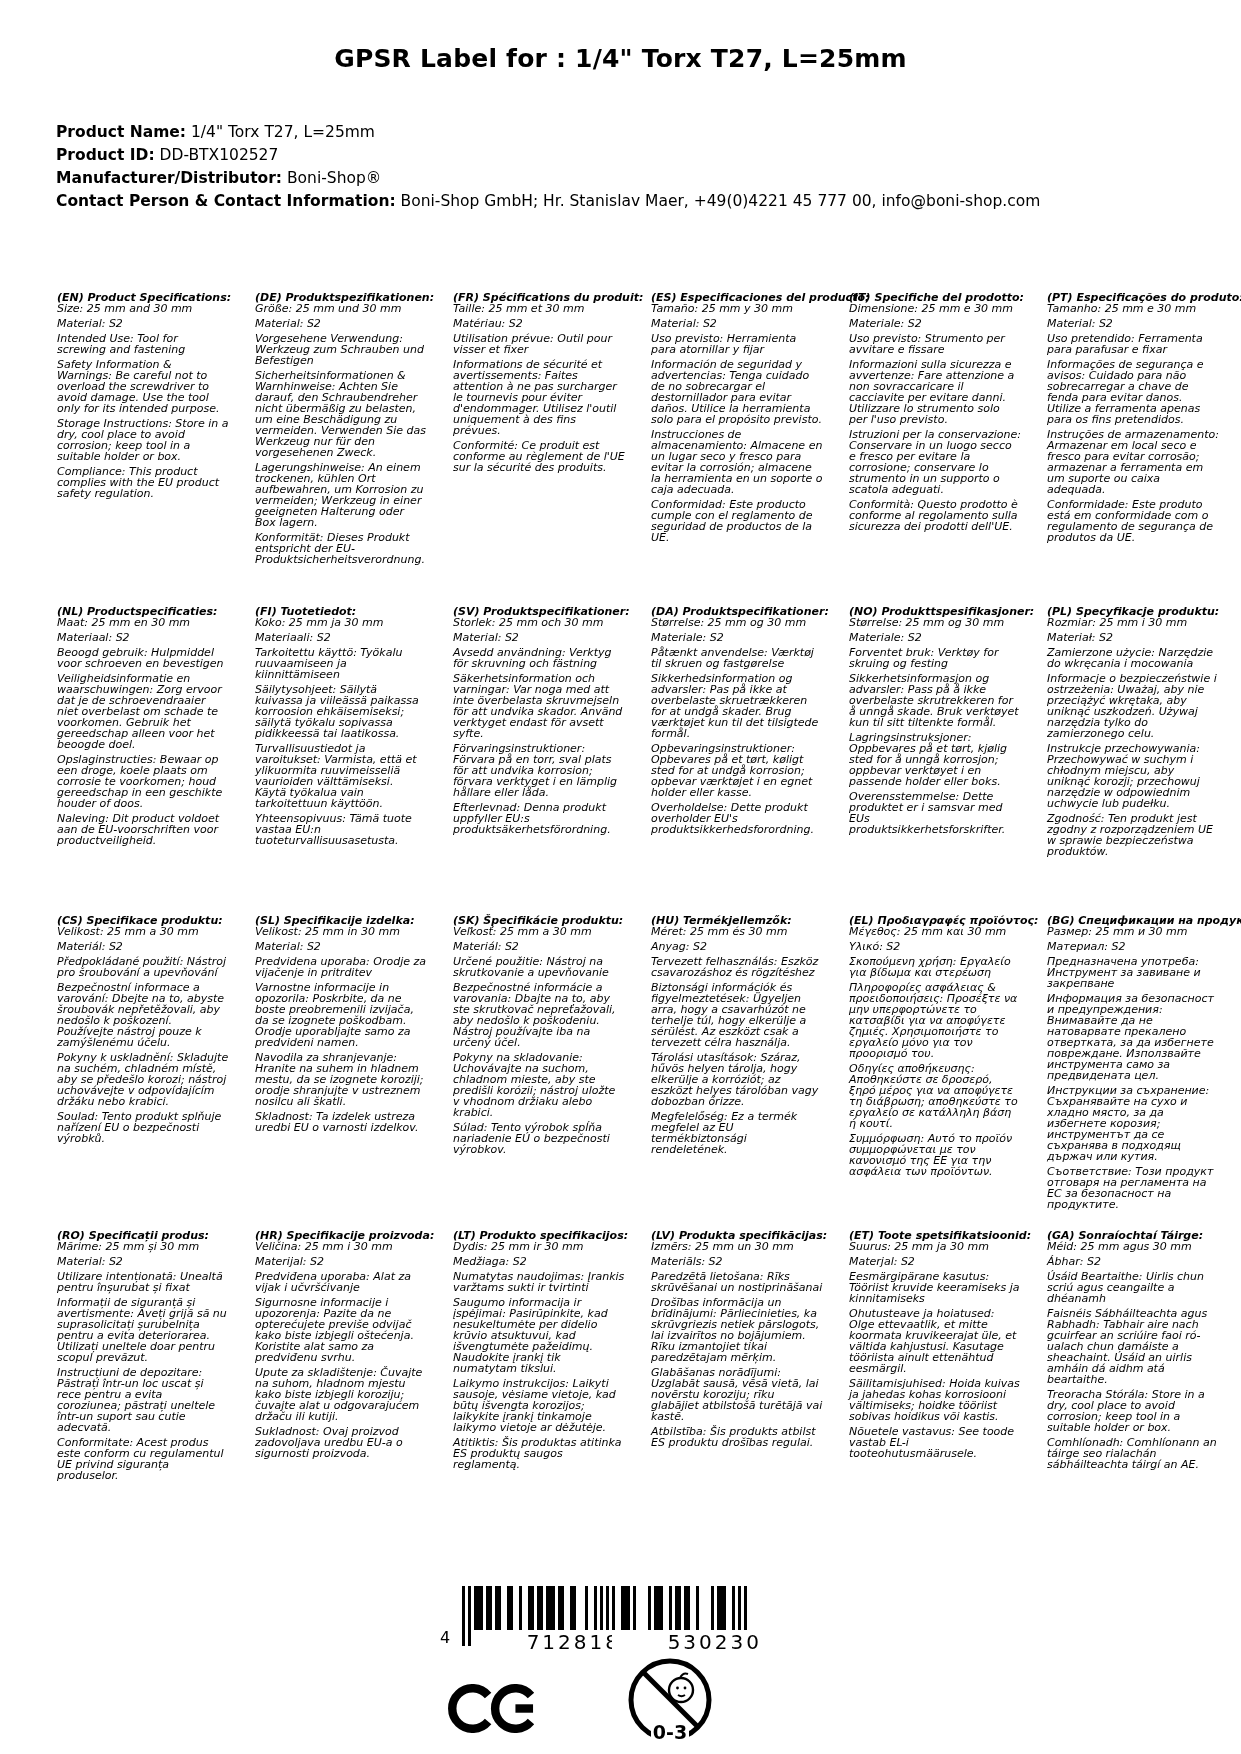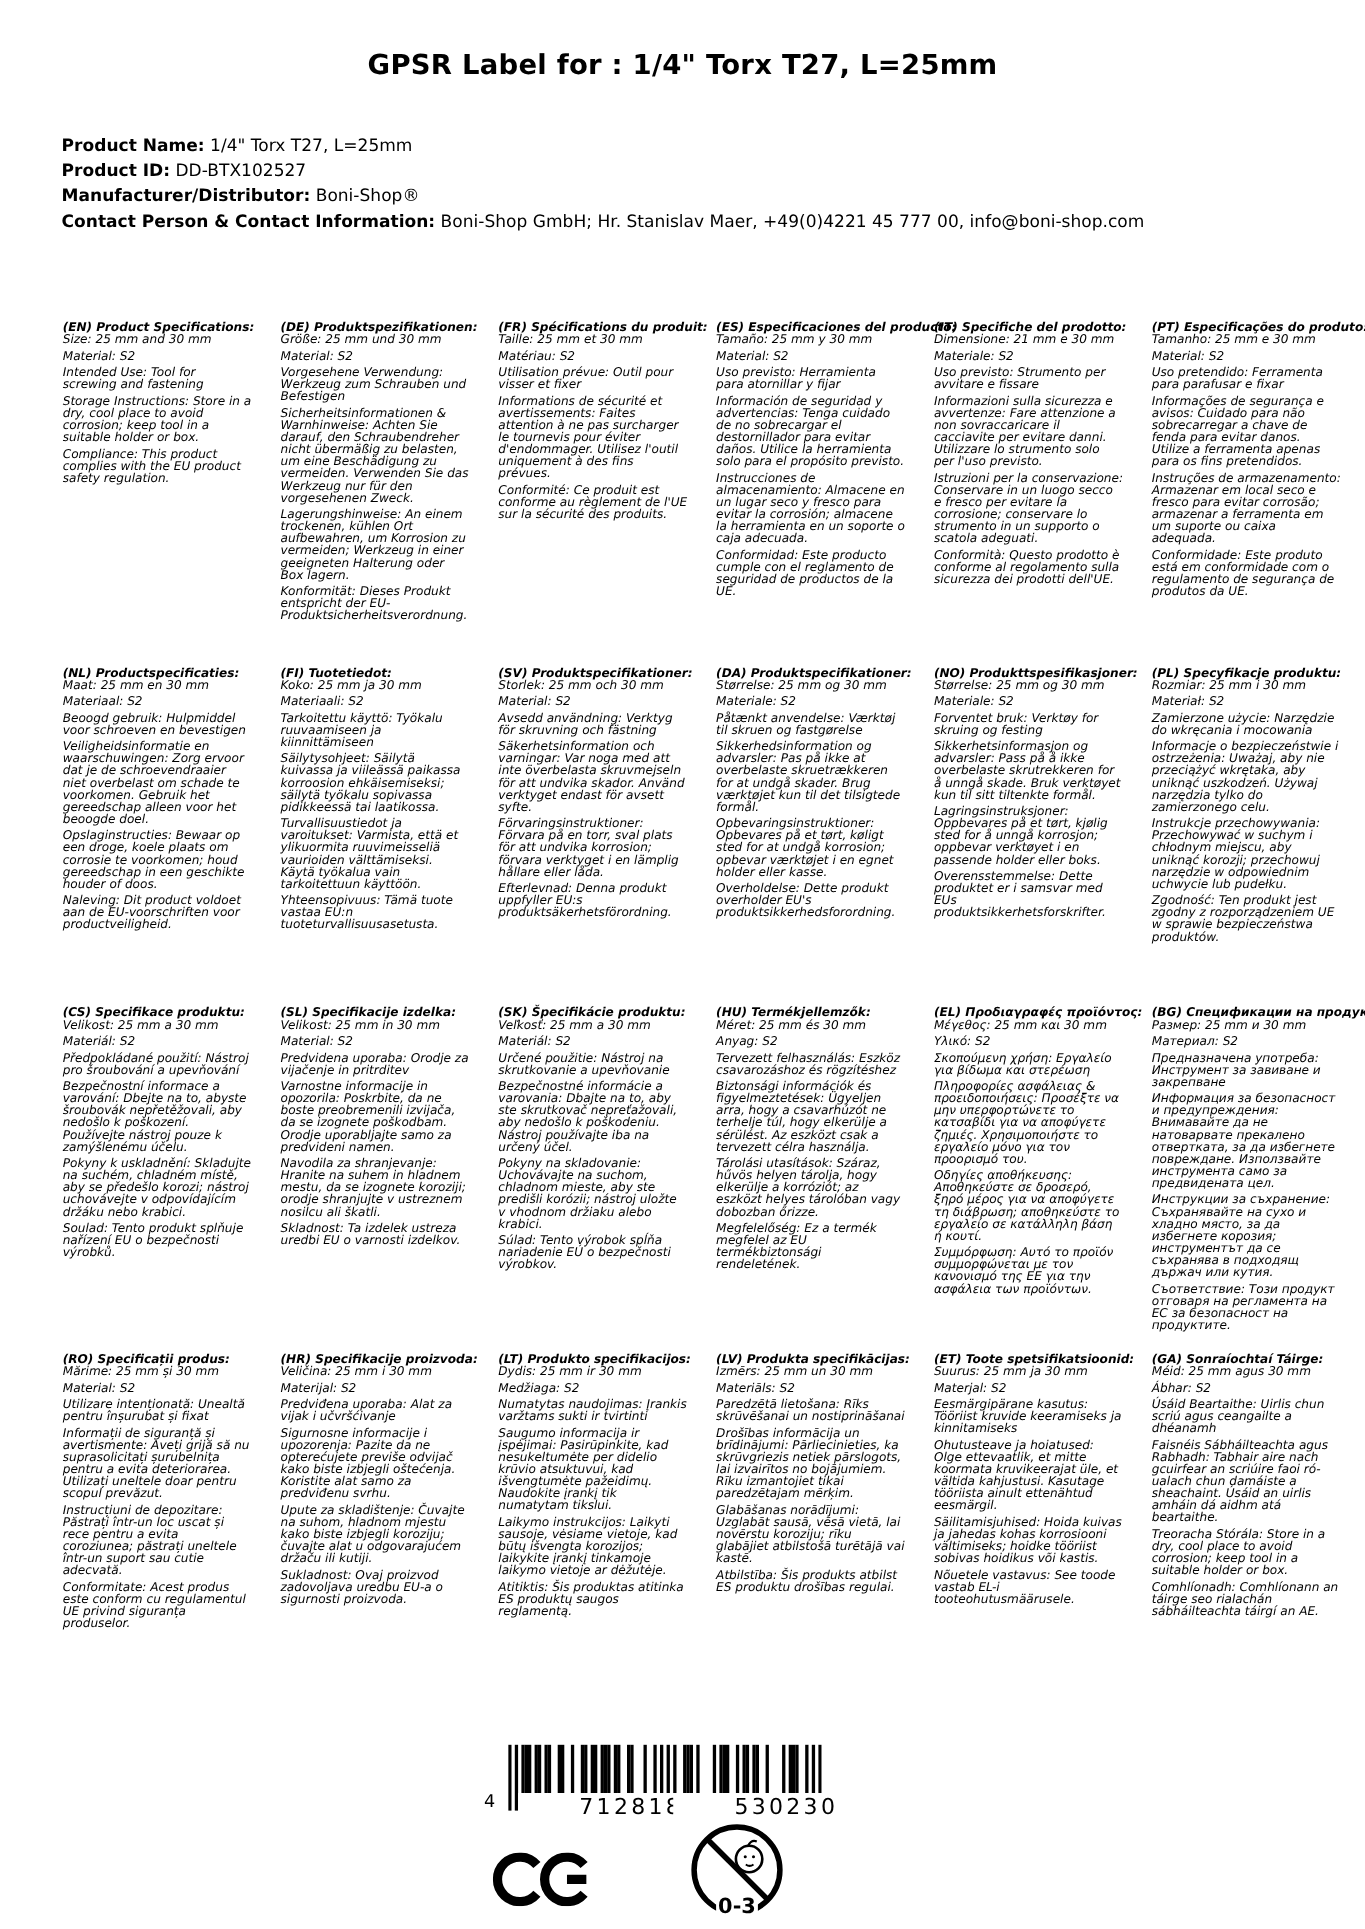--- a/index.html
+++ b/index.html
@@ -41,20 +41,21 @@
       <div class="pi-line"><span class="pi-label">Manufacturer/Distributor:</span><span class="pi-value"> Boni-Shop®</span></div>
       <div class="pi-line"><span class="pi-label">Contact Person &amp; Contact Information:</span><span class="pi-value"> Boni-Shop GmbH; Hr. Stanislav Maer, +49(0)4221 45 777 00, info@boni-shop.com</span></div>
     </div>
 
   <div class="grid">
       <div class="block">
         <div class="bh">(EN) Product Specifications:</div>
         <p>Size: 25 mm and 30 mm</p>
         <p>Material: S2</p>
         <p>Intended Use: Tool for screwing and fastening</p>
+        <p>Safety Information &amp; Warnings: Be careful not to overload the screwdriver to avoid damage. Use the tool only for its intended purpose.</p>
         <p>Storage Instructions: Store in a dry, cool place to avoid corrosion; keep tool in a suitable holder or box.</p>
         <p>Compliance: This product complies with the EU product safety regulation.</p>
       </div>
       <div class="block">
         <div class="bh">(DE) Produktspezifikationen:</div>
         <p>Größe: 25 mm und 30 mm</p>
         <p>Material: S2</p>
         <p>Vorgesehene Verwendung: Werkzeug zum Schrauben und Befestigen</p>
         <p>Sicherheitsinformationen &amp; Warnhinweise: Achten Sie darauf, den Schraubendreher nicht übermäßig zu belasten, um eine Beschädigung zu vermeiden. Verwenden Sie das Werkzeug nur für den vorgesehenen Zweck.</p>
         <p>Lagerungshinweise: An einem trockenen, kühlen Ort aufbewahren, um Korrosion zu vermeiden; Werkzeug in einer geeigneten Halterung oder Box lagern.</p>
@@ -72,21 +73,21 @@
         <div class="bh">(ES) Especificaciones del producto:</div>
         <p>Tamaño: 25 mm y 30 mm</p>
         <p>Material: S2</p>
         <p>Uso previsto: Herramienta para atornillar y fijar</p>
         <p>Información de seguridad y advertencias: Tenga cuidado de no sobrecargar el destornillador para evitar daños. Utilice la herramienta solo para el propósito previsto.</p>
         <p>Instrucciones de almacenamiento: Almacene en un lugar seco y fresco para evitar la corrosión; almacene la herramienta en un soporte o caja adecuada.</p>
         <p>Conformidad: Este producto cumple con el reglamento de seguridad de productos de la UE.</p>
       </div>
       <div class="block">
         <div class="bh">(IT) Specifiche del prodotto:</div>
-        <p>Dimensione: 21 mm e 30 mm</p>
+        <p>Dimensione: 25 mm e 30 mm</p>
         <p>Materiale: S2</p>
         <p>Uso previsto: Strumento per avvitare e fissare</p>
         <p>Informazioni sulla sicurezza e avvertenze: Fare attenzione a non sovraccaricare il cacciavite per evitare danni. Utilizzare lo strumento solo per l'uso previsto.</p>
         <p>Istruzioni per la conservazione: Conservare in un luogo secco e fresco per evitare la corrosione; conservare lo strumento in un supporto o scatola adeguati.</p>
         <p>Conformità: Questo prodotto è conforme al regolamento sulla sicurezza dei prodotti dell'UE.</p>
       </div>
       <div class="block">
         <div class="bh">(PT) Especificações do produto:</div>
         <p>Tamanho: 25 mm e 30 mm</p>
         <p>Material: S2</p>

